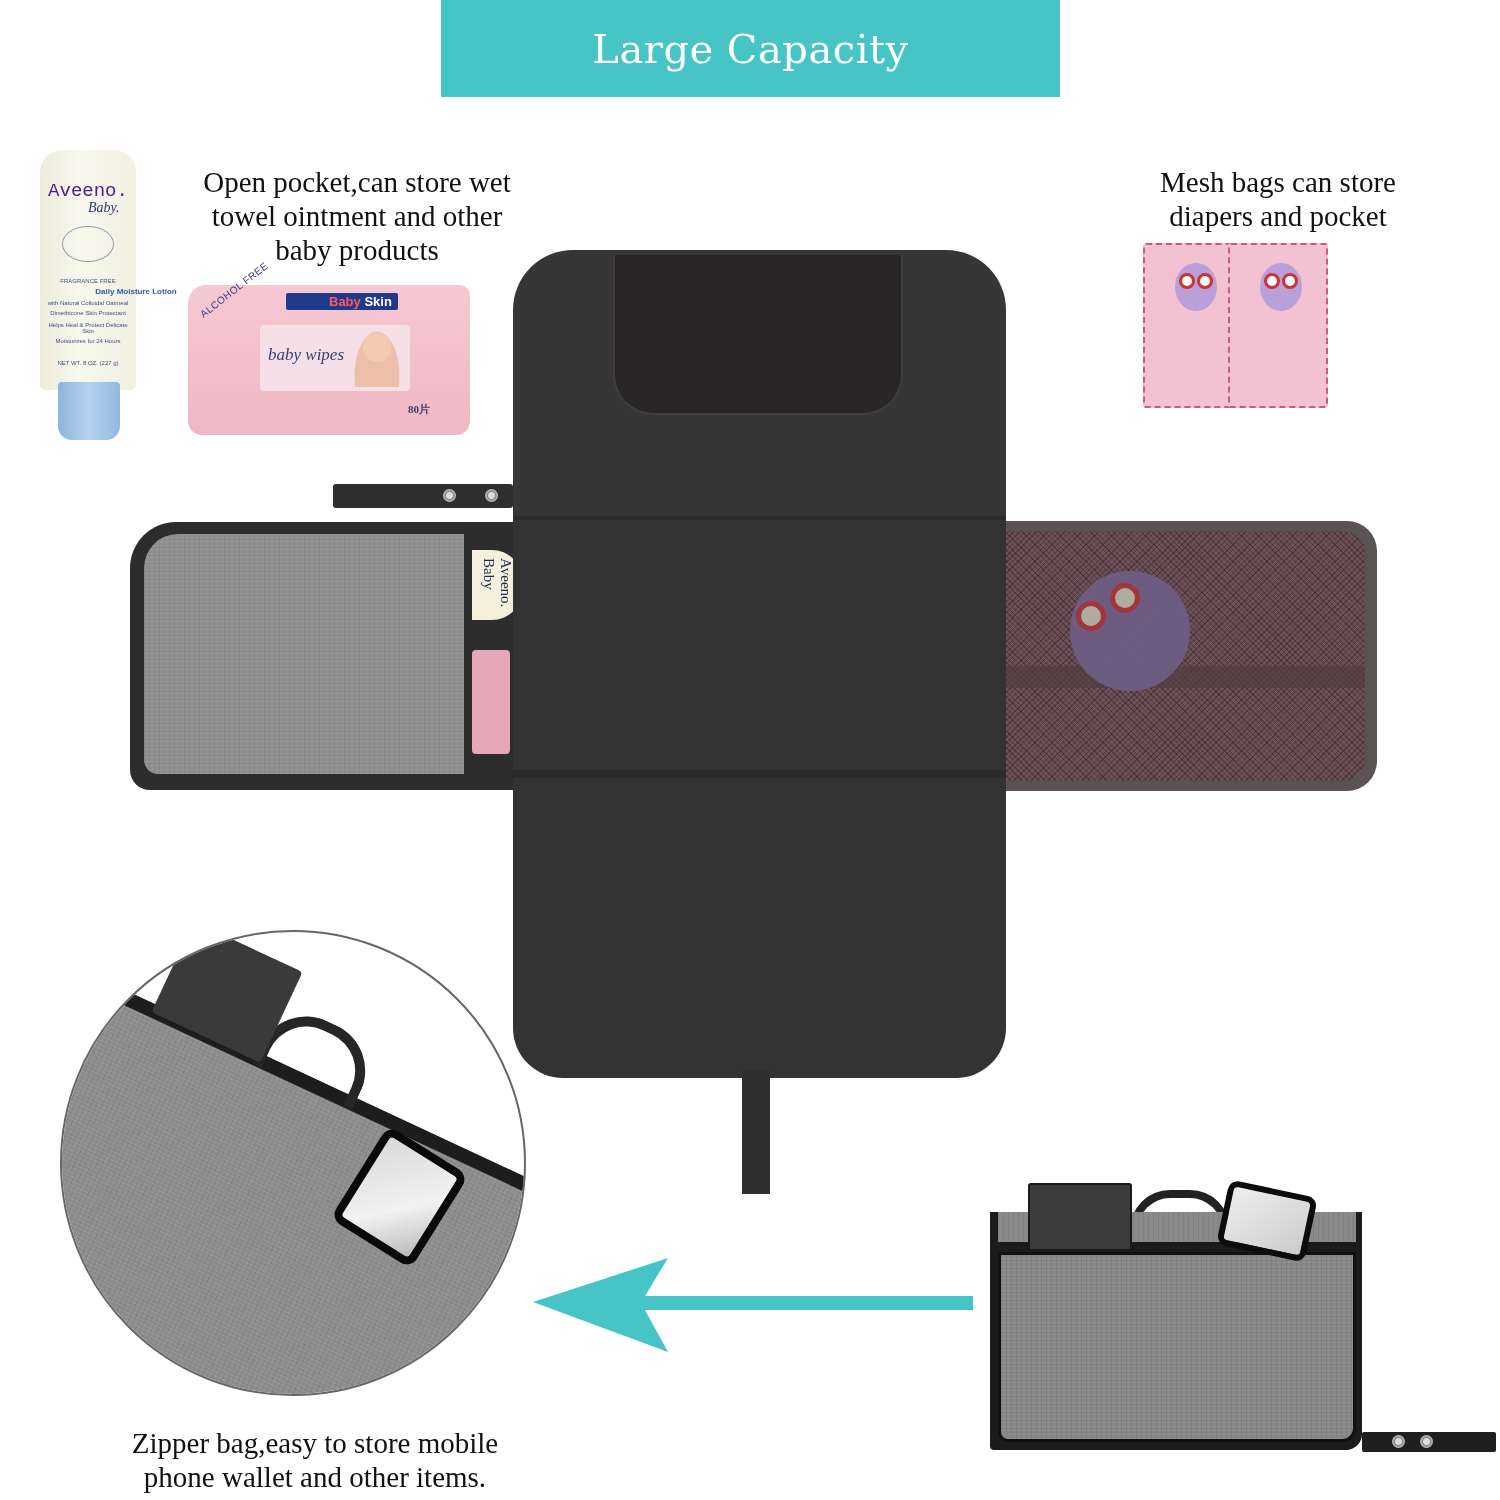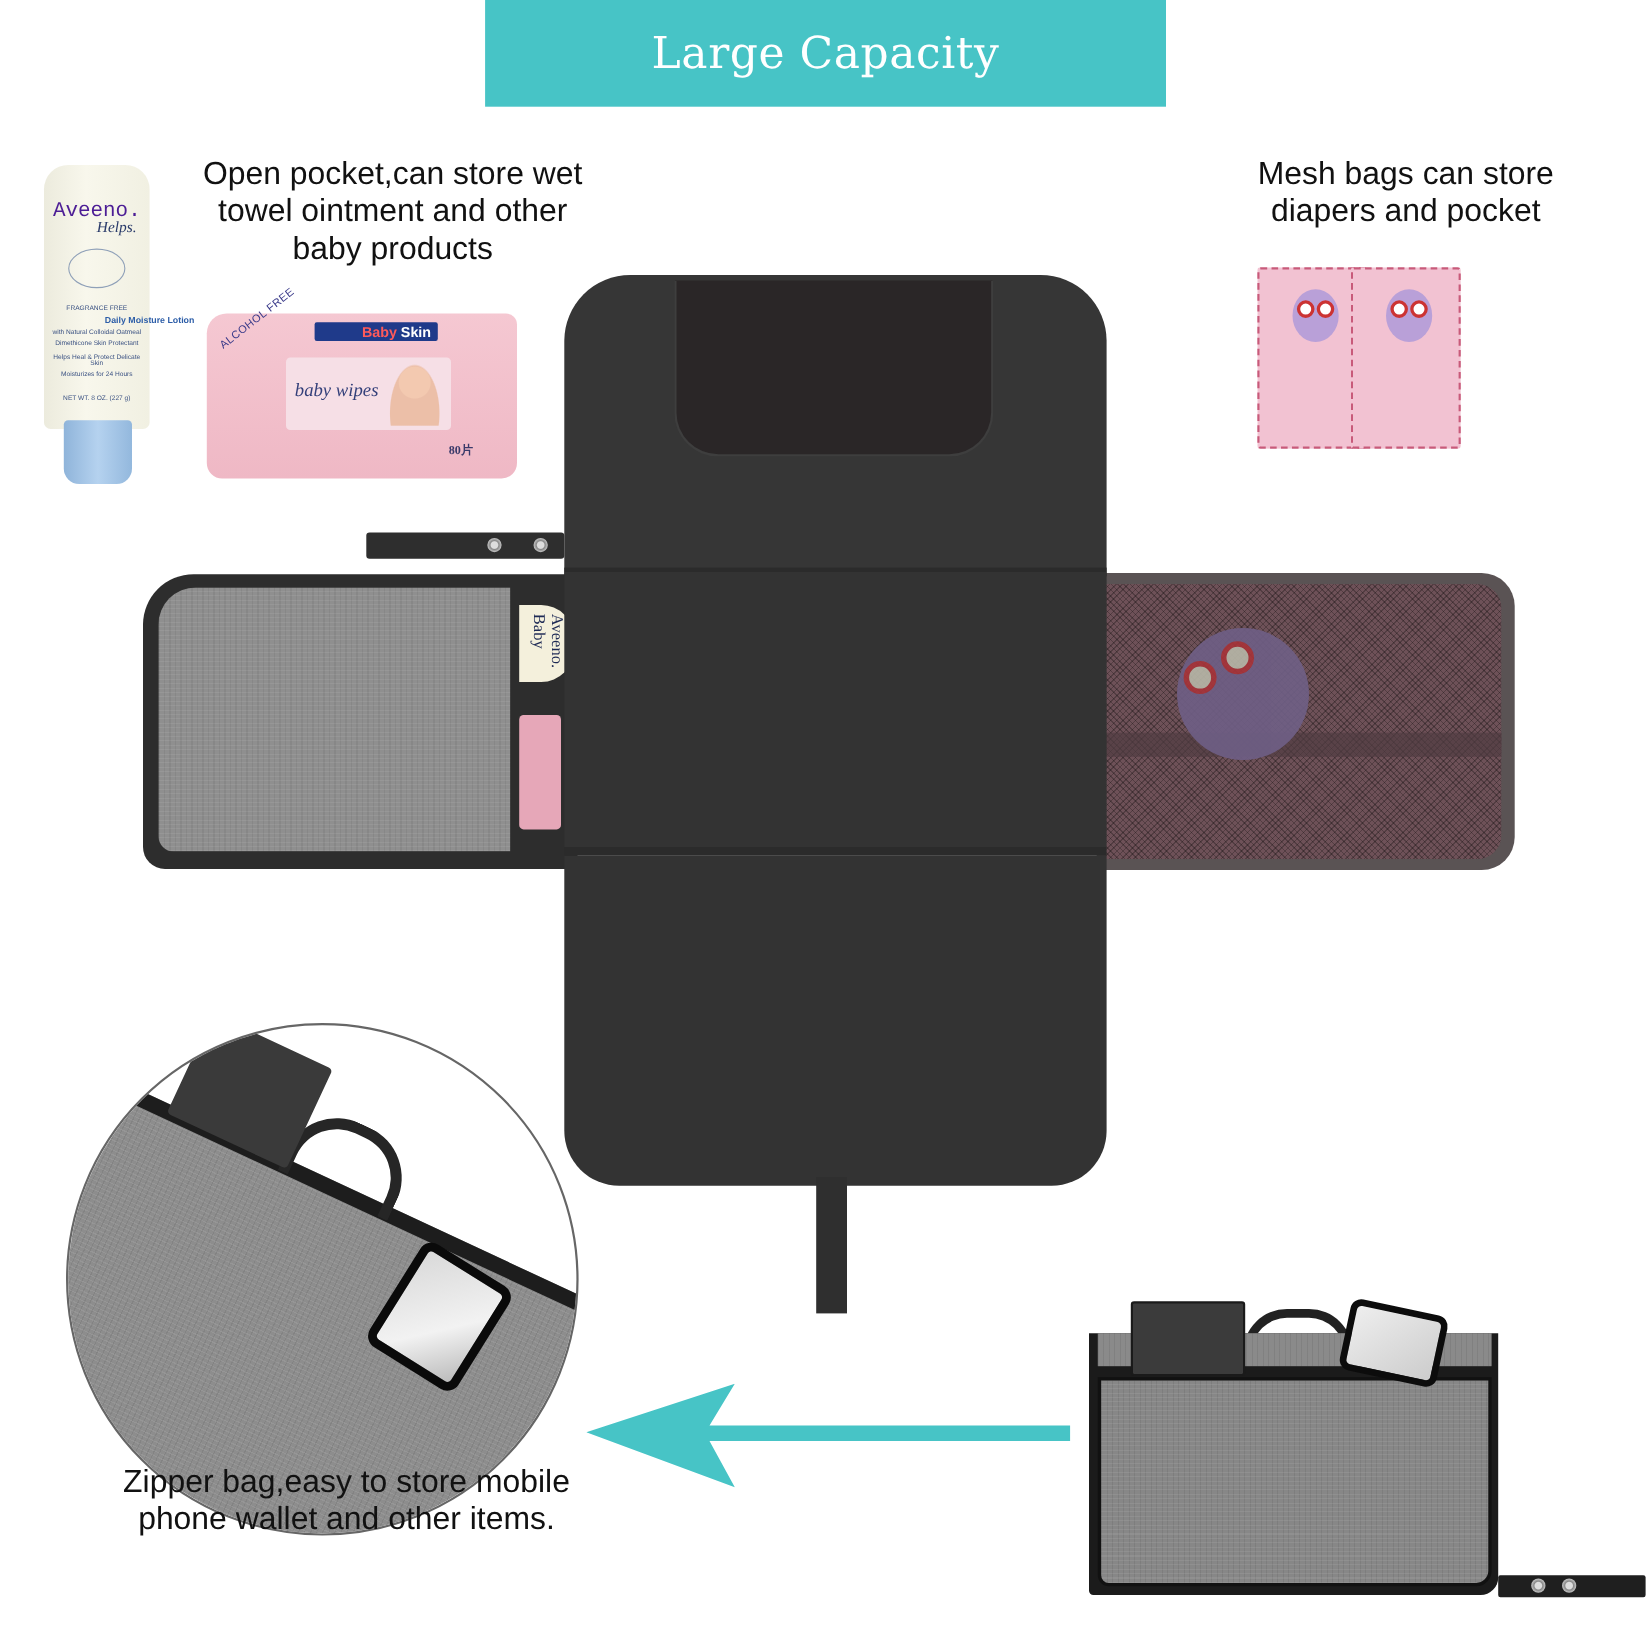--- a/index.html
+++ b/index.html
@@ -5,21 +5,21 @@
   * { box-sizing: border-box; margin: 0; padding: 0; }
   html, body { width: 1500px; height: 1500px; background: #ffffff; overflow: hidden; }
   body { position: relative; font-family: "Liberation Sans", sans-serif; color: #111; }
   .abs { position: absolute; }
 
   
   .banner { left: 441px; top: 0; width: 619px; height: 97px; background: #47c4c6; display: flex; align-items: center; justify-content: center; }
   .banner-text { font-family: "DejaVu Serif", "Liberation Serif", serif; color: #fff; font-size: 40px; letter-spacing: 0.5px; line-height: 1; }
 
   
-  .caption { font-family: Liberation Sans, sans-serif; font-size: 29px; line-height: 34px; text-align: center; color: #111; white-space: pre-line; }
+  .caption { font-family: Liberation Serif, serif; font-size: 29px; line-height: 34px; text-align: center; color: #111; white-space: pre-line; margin-top: 24px; }
 
   
   .lotion { left: 40px; top: 150px; width: 96px; height: 292px; }
   .tube-body { position: absolute; left: 0; top: 0; width: 96px; height: 240px; background: linear-gradient(90deg,#ecebdd,#f8f7ec 40%,#f1f0e2); border-radius: 22px 22px 6px 6px; }
   .tube-cap { position: absolute; left: 18px; top: 232px; width: 62px; height: 58px; background: linear-gradient(90deg,#8fb4da,#b5d2ef 50%,#93b8dd); border-radius: 4px 4px 14px 14px; }
   .tube-brand { position: absolute; left: 0; width: 96px; top: 30px; text-align: center; font-family: Liberation Mono, monospace; font-size: 19px; color: #4c1d95; }
   .tube-sub { position: absolute; left: 48px; top: 50px; font-family: "Liberation Serif", serif; font-style: italic; font-size: 14px; color: #2a3b6a; }
   .tube-seal { position: absolute; left: 22px; top: 76px; width: 52px; height: 36px; border: 1.5px solid #8fa0b8; border-radius: 50%; }
   .tube-line { position: absolute; left: 4px; width: 88px; text-align: center; font-size: 6px; color: #3b5283; }
   .tube-line.big { font-size: 8px; font-weight: bold; color: #2d5ea8; margin-left: 48px; }
@@ -103,21 +103,21 @@
 <body>
 
 <div class="abs banner">
   <span class="banner-text">Large Capacity</span>
 </div>
 
 <div class="abs lotion">
   <div class="tube-body"></div>
   <div class="tube-cap"></div>
   <div class="tube-brand">Aveeno.</div>
-  <div class="tube-sub">Helps.</div>
+  <div class="tube-sub">Baby.</div>
   <div class="tube-seal"></div>
   <div class="tube-line" style="top:128px">FRAGRANCE FREE</div>
   <div class="tube-line big" style="top:137px">Daily Moisture Lotion</div>
   <div class="tube-line" style="top:150px">with Natural Colloidal Oatmeal</div>
   <div class="tube-line" style="top:160px">Dimethicone Skin Protectant</div>
   <div class="tube-line" style="top:172px">Helps Heal &amp; Protect Delicate Skin</div>
   <div class="tube-line" style="top:188px">Moisturizes for 24 Hours</div>
   <div class="tube-line" style="top:210px">NET WT. 8 OZ. (227 g)</div>
 </div>
 
@@ -183,21 +183,21 @@
 <div class="abs mat-bot"></div>
 <div class="abs tab-bottom"></div>
 
 <div class="abs inset">
   <div class="inset-bag"></div>
   <div class="inset-handle"></div>
   <div class="inset-wallet"></div>
   <div class="inset-phone"></div>
 </div>
 
-<div class="abs caption" style="left:80px; top:1330px; width:470px;">Zipper bag,easy to store mobile
+<div class="abs caption" style="left:80px; top:1402px; width:470px;">Zipper bag,easy to store mobile
 phone wallet and other items.</div>
 
 <svg class="abs arrow" viewBox="0 0 440 96">
   <polygon points="0,44 135,0 112,38 112,38 440,38 440,52 112,52 135,94" fill="#47c4c6"></polygon>
 </svg>
 
 <div class="abs folded-handle"></div>
 <div class="abs folded">
   <div class="folded-upper"></div>
   <div class="folded-fabric"></div>

